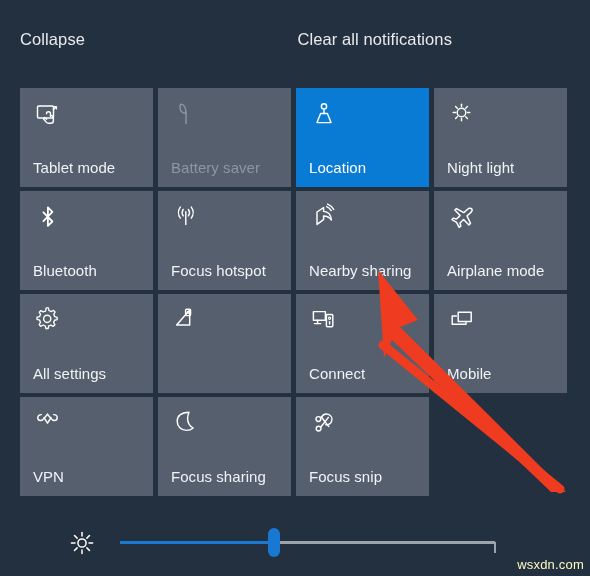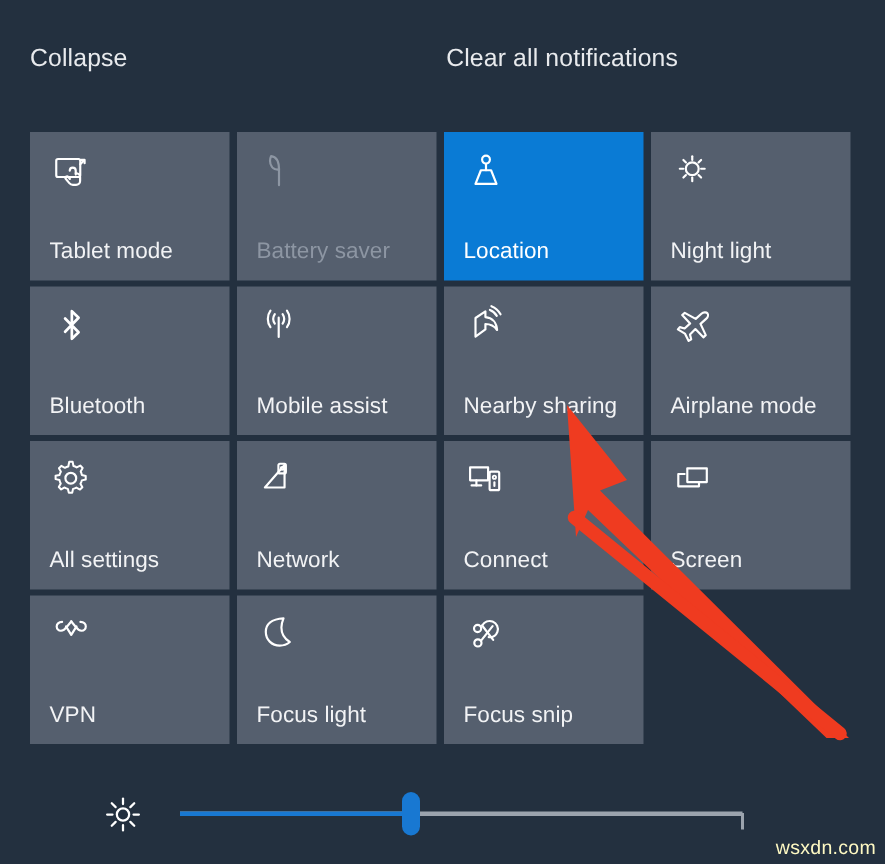--- a/index.html
+++ b/index.html
@@ -256,21 +256,21 @@
   <div class="tile">
     <span class="ticon">
       <svg viewBox="0 0 30 30">
         <path d="M14.8 9.8 L14.8 22.6"></path>
         <path d="M12.2 7.4 a4 5 0 0 0 0 6.4"></path>
         <path d="M17.4 7.4 a4 5 0 0 1 0 6.4"></path>
         <path d="M9.3 5.1 a7.6 8.6 0 0 0 0 11"></path>
         <path d="M20.3 5.1 a7.6 8.6 0 0 1 0 11"></path>
       </svg>
     </span>
-    <span class="tlabel">Mobile assist</span>
+    <span class="tlabel">Focus hotspot</span>
   </div>
 
   <div class="tile">
     <span class="ticon">
       <svg viewBox="0 0 30 30">
         <path d="M8.0 22.4 L8.0 10.0 L14.6 5.6 L14.6 9.4
                  c4.6 .3 7.4 3.6 7.8 8.6 -1.9-2.7-4.4-4.0-7.8-4.0
                  L14.6 17.6 Z"></path>
         <path d="M17.6 4.6 a9 9 0 0 1 4.6 4.0"></path>
         <path d="M18.6 2.1 a12 12 0 0 1 6.1 5.4"></path>
@@ -308,21 +308,20 @@
   </div>
 
   <div class="tile">
     <span class="ticon">
       <svg viewBox="0 0 30 30">
         <path d="M18.7 5.0 L18.7 20.0 L5.6 20.0 Z"></path>
         <rect x="14.6" y="4.2" width="5.0" height="6.4" rx="1" style="stroke-width:1.4"></rect>
         <circle cx="17.1" cy="7.3" r="1" style="stroke-width:1.2"></circle>
       </svg>
     </span>
-    <span class="tlabel">Network</span>
   </div>
 
   <div class="tile">
     <span class="ticon">
       <svg viewBox="0 0 30 30">
         <path d="M4.4 6.6 L16.4 6.6 L16.4 15.2 L4.4 15.2 Z"></path>
         <path d="M8.6 15.2 L8.6 18.6"></path>
           <path d="M5.4 18.6 L11.8 18.6"></path>
         <rect x="17.4" y="9.4" width="6.4" height="12.4" rx="1"></rect>
         <circle cx="20.6" cy="13.2" r="1.1" style="stroke-width:1.2"></circle>
@@ -332,21 +331,21 @@
     <span class="tlabel">Connect</span>
   </div>
 
   <div class="tile">
     <span class="ticon">
       <svg viewBox="0 0 30 30">
         <path d="M11.2 7.2 L24.2 7.2 L24.2 16.4 L11.2 16.4 Z"></path>
         <path d="M9.4 11.0 L5.2 11.0 L5.2 19.2 L19.0 19.2 L19.0 16.6"></path>
       </svg>
     </span>
-    <span class="tlabel">Screen</span>
+    <span class="tlabel">Mobile</span>
   </div>
 
   <div class="tile">
     <span class="ticon">
       <svg viewBox="0 0 30 30">
         <path d="M8.4 6.6 c-2.4 0-3.6 1.6-3.6 3.1 0 1.5 1.2 2.8 2.8 2.8
                  1.8 0 3.0-1.3 4.0-2.7 L14.6 6.2"></path>
         <path d="M20.6 6.6 c2.4 0 3.6 1.6 3.6 3.1 0 1.5-1.2 2.8-2.8 2.8
                  -1.8 0-3.0-1.3-4.0-2.7 L14.4 6.2"></path>
         <path d="M11.0 9.6 L14.5 15.2 L18.0 9.6"></path>
@@ -355,21 +354,21 @@
     <span class="tlabel">VPN</span>
   </div>
 
   <div class="tile">
     <span class="ticon">
       <svg viewBox="0 0 30 30">
         <path d="M19.6 4.4 c-1.0 2.4-1.4 4.4-1.4 6.2 0 4.6 2.2 7.6 5.6 9.6
                  -1.9 1.6-4.2 2.4-6.7 2.4 -5.4 0-9.3-4.0-9.3-9.2 0-4.6 3.4-8.6 11.8-9.0 z" transform="translate(-1.6,-.2) scale(1.0)"></path>
       </svg>
     </span>
-    <span class="tlabel">Focus light</span>
+    <span class="tlabel">Focus sharing</span>
   </div>
 
   <div class="tile">
     <span class="ticon">
       <svg viewBox="0 0 30 30">
         <path d="M12.4 9.0 c1.6-2.4 4.4-3.6 7.0-2.6 2.8 1.1 4.2 4.0 3.2 6.8
                  -.9 2.4-3.2 3.8-5.8 3.6"></path>
         <path d="M12.4 9.0 L19.8 18.6"></path>
         <path d="M19.4 9.4 L12.0 18.8"></path>
         <circle cx="9.4" cy="11.0" r="2.4"></circle>

